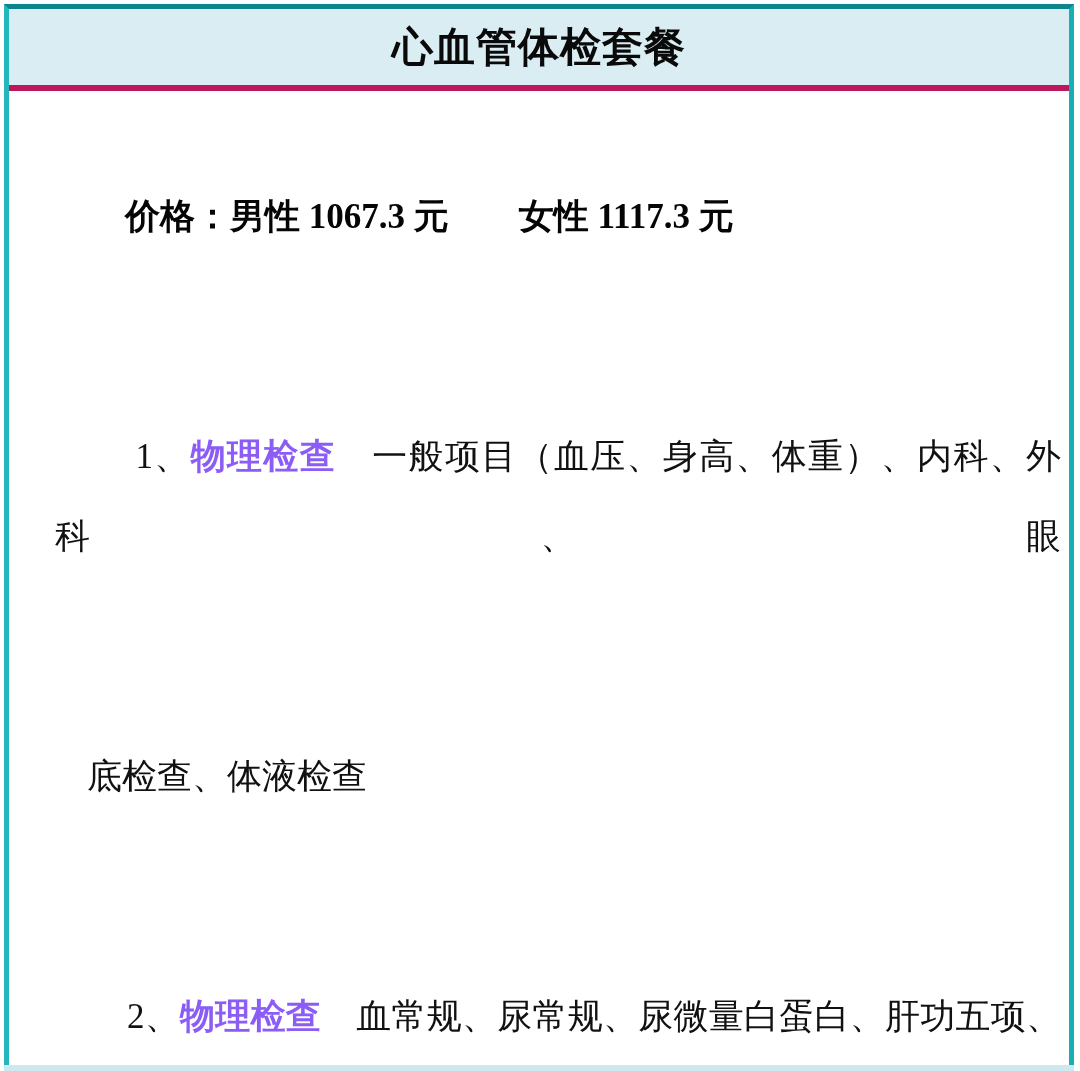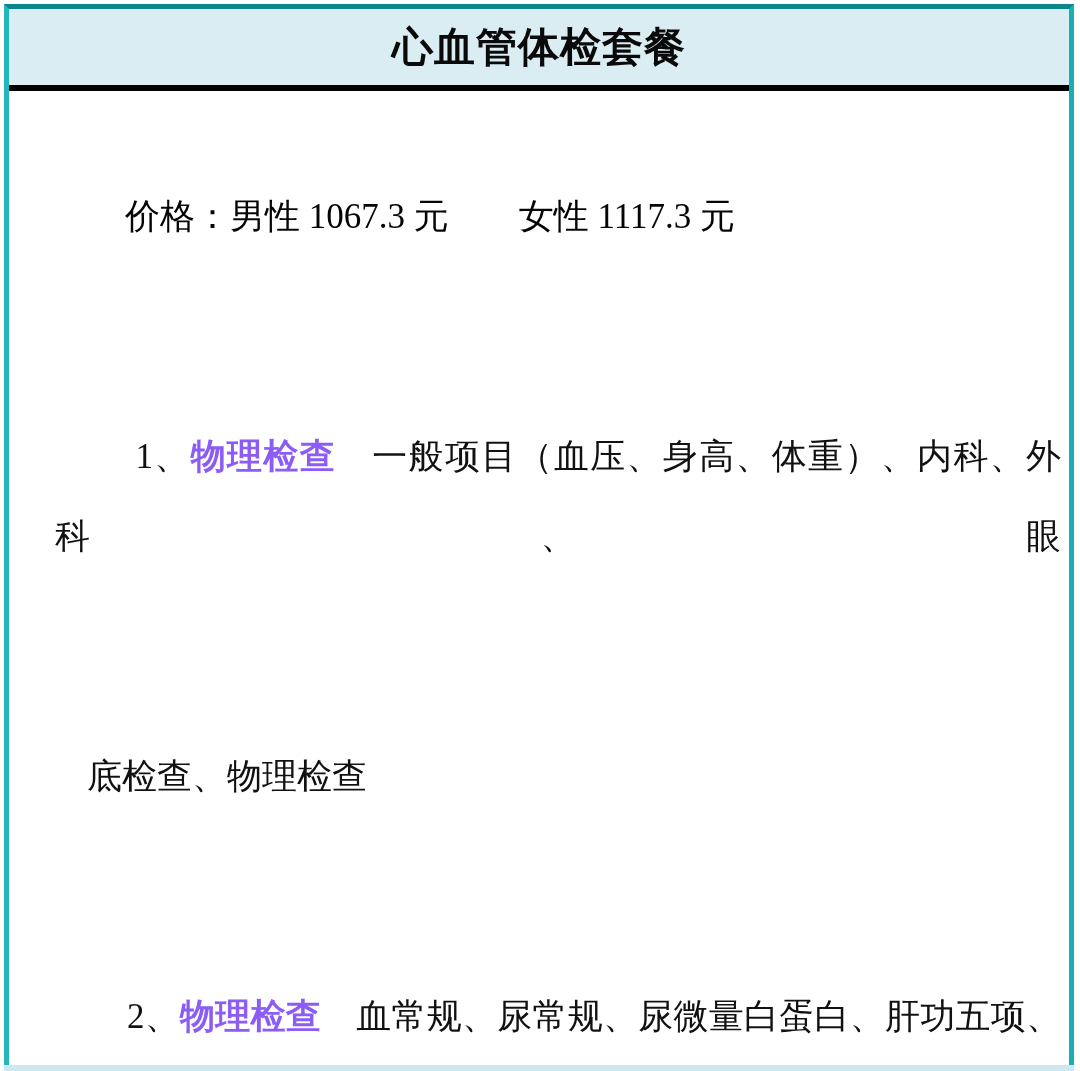--- a/index.html
+++ b/index.html
@@ -22,21 +22,21 @@
     top: 4px;
     right: 6px;
     border: 5px solid #18aeb5;
     border-top-color: #0c858c;
     border-left-color: #23b6bd;
     box-sizing: border-box;
     background: #ffffff;
   }
   .header-cell {
     background: #d9edf2;
-    border-bottom: 6px solid #000000;
+    border-bottom: 6px solid #be185d;
     height: 76px;
     display: flex;
     align-items: center;
     justify-content: center;
   }
   .header-cell .title {
     font-size: 41px;
     font-weight: bold;
     color: #0a0a0a;
     letter-spacing: 1px;
@@ -51,21 +51,21 @@
     white-space: pre-wrap;
   }
   .line.indent {
     padding-left: 38px;
   }
   .line.fill {
     text-align: justify;
     text-align-last: justify;
   }
   .price {
-    font-weight: normal;
+    font-weight: bold;
     color: #050505;
   }
   .hl {
     color: #8b5cf6;
     font-weight: bold;
   }
   .footer-strip {
     position: absolute;
     left: 4px;
     right: 6px;
@@ -88,21 +88,21 @@
 
       <div class="line indent">
         <span class="price">价格：男性 1067.3 元　　女性 1117.3 元</span>
       </div>
 
       <div class="line indent fill">
         <span>1、</span><span class="hl">物理检查</span><span>　一般项目（血压、身高、体重）、内科、外科、眼</span>
       </div>
 
       <div class="line">
-        <span>底检查、物理检查</span>
+        <span>底检查、体液检查</span>
       </div>
 
       <div class="line indent fill">
         <span>2、</span><span class="hl">物理检查</span><span>　血常规、尿常规、尿微量白蛋白、肝功五项、肾功、</span>
       </div>
 
     </div>
   </div>
 
   <div class="footer-strip"></div>

